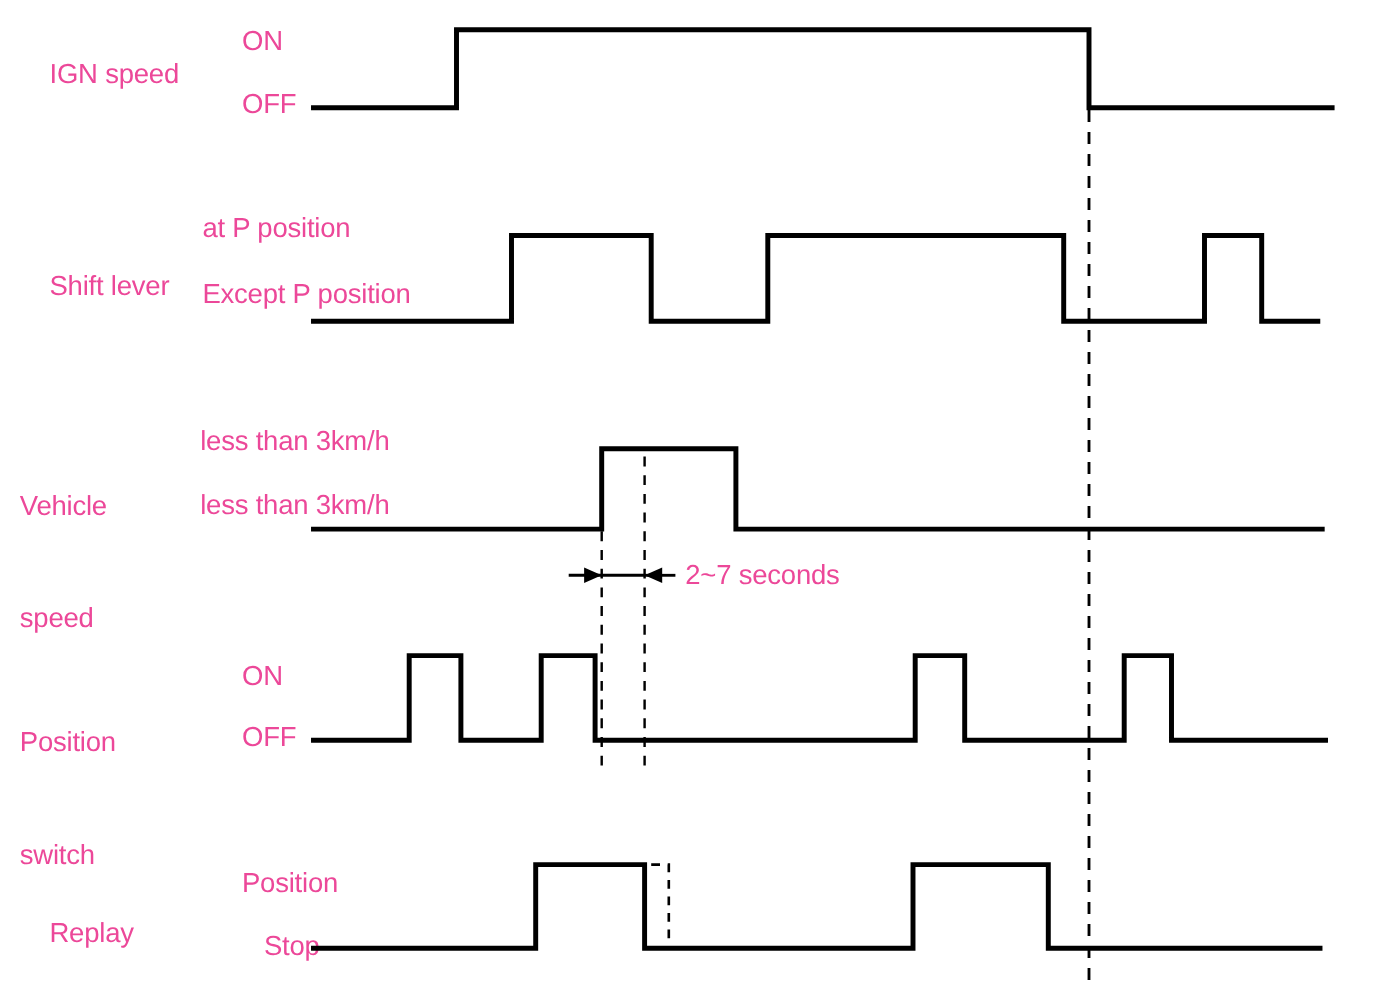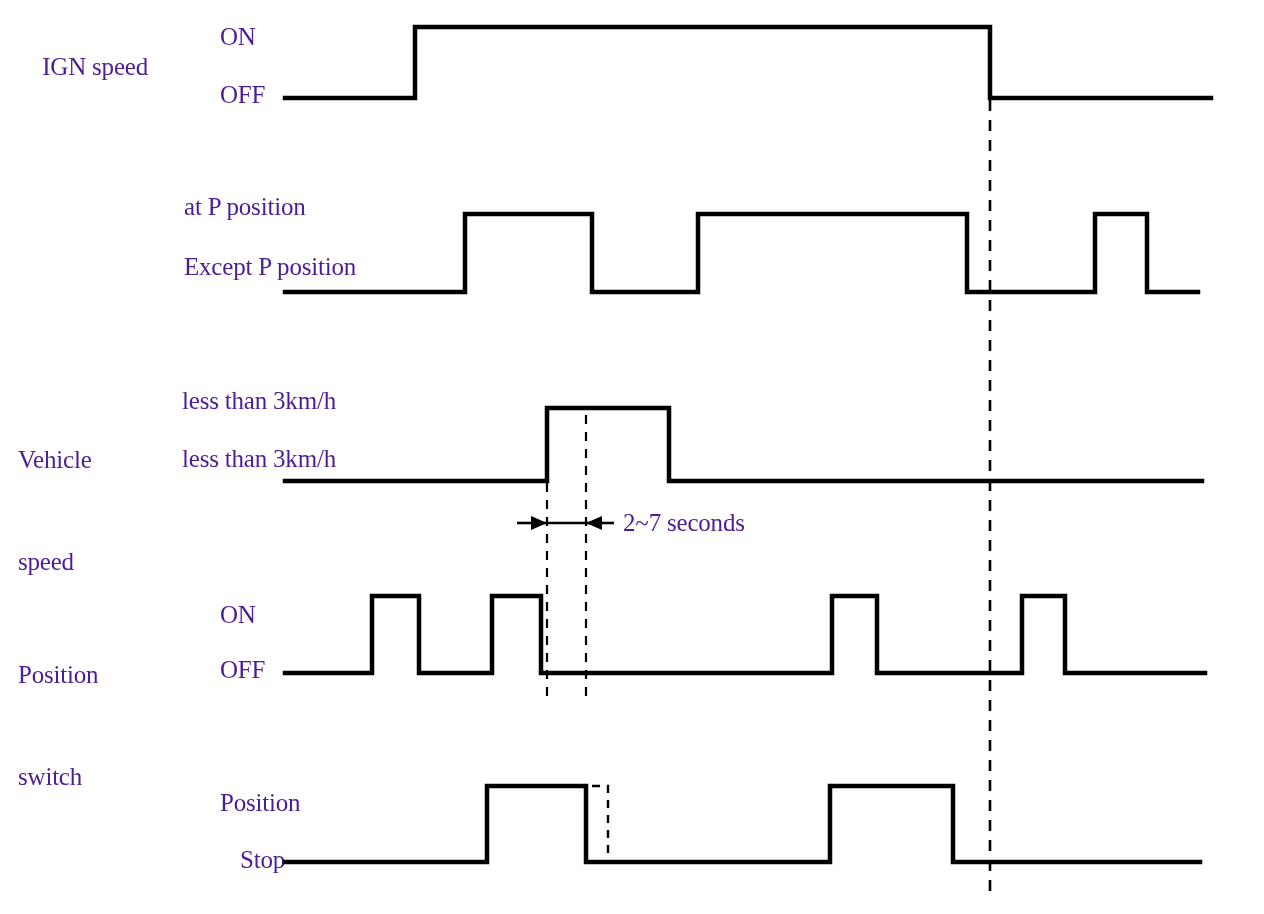--- a/index.html
+++ b/index.html
@@ -5,51 +5,56 @@
   html,body{margin:0;padding:0;background:#ffffff;}
   #root{
     position:relative;
     width:1264px;height:914px;
     background:#ffffff;
     font-family:"Liberation Sans", sans-serif;
     overflow:hidden;
   }
   .lbl{
     position:absolute;
-    color:#4c1d95;
+    color:#ec4899;
     font-size:25px;
     line-height:30px;
     white-space:pre;
     letter-spacing:-0.2px;
-    font-family:Liberation Serif, serif;
   }
   .row-label{font-size:25px;}
   .state-label{font-size:25px;}
   svg.wave{position:absolute;left:0;top:0;width:1264px;height:914px;pointer-events:none;}
 </style>
 </head>
 <body>
 
 <div id="root">
 
   <div class="lbl row-label" style="left:18px;top:22px;">
     <span>IGN speed</span>
   </div>
 
+  <div class="lbl row-label" style="left:18px;top:215px;">
+    <span>Shift lever</span>
+  </div>
 
   <div class="lbl row-label" style="left:18px;top:600px;">
     <div>Position</div>
     <div style="margin-top:12px;">switch</div>
   </div>
 
   <div class="lbl row-label" style="left:18px;top:385px;">
     <div>Vehicle</div>
     <div style="margin-top:12px;">speed</div>
   </div>
 
+  <div class="lbl row-label" style="left:18px;top:803px;">
+    <span>Replay</span>
+  </div>
 
   <div class="lbl state-label" style="left:220px;top:22px;">ON</div>
   <div class="lbl state-label" style="left:220px;top:80px;">OFF</div>
 
   <div class="lbl state-label" style="left:184px;top:192px;">at P position</div>
   <div class="lbl state-label" style="left:184px;top:252px;">Except P position</div>
 
   <div class="lbl state-label" style="left:182px;top:386px;">less than 3km/h</div>
   <div class="lbl state-label" style="left:182px;top:444px;">less than 3km/h</div>
 

